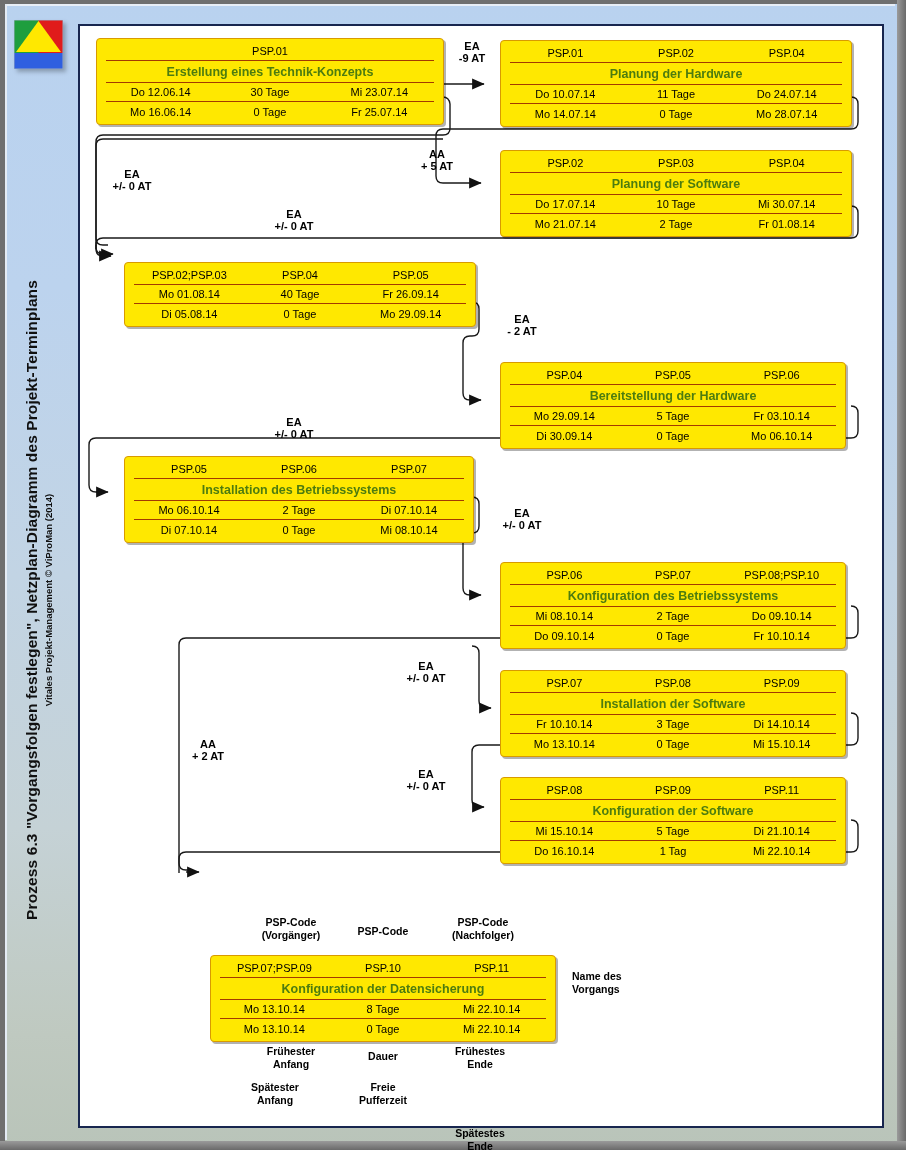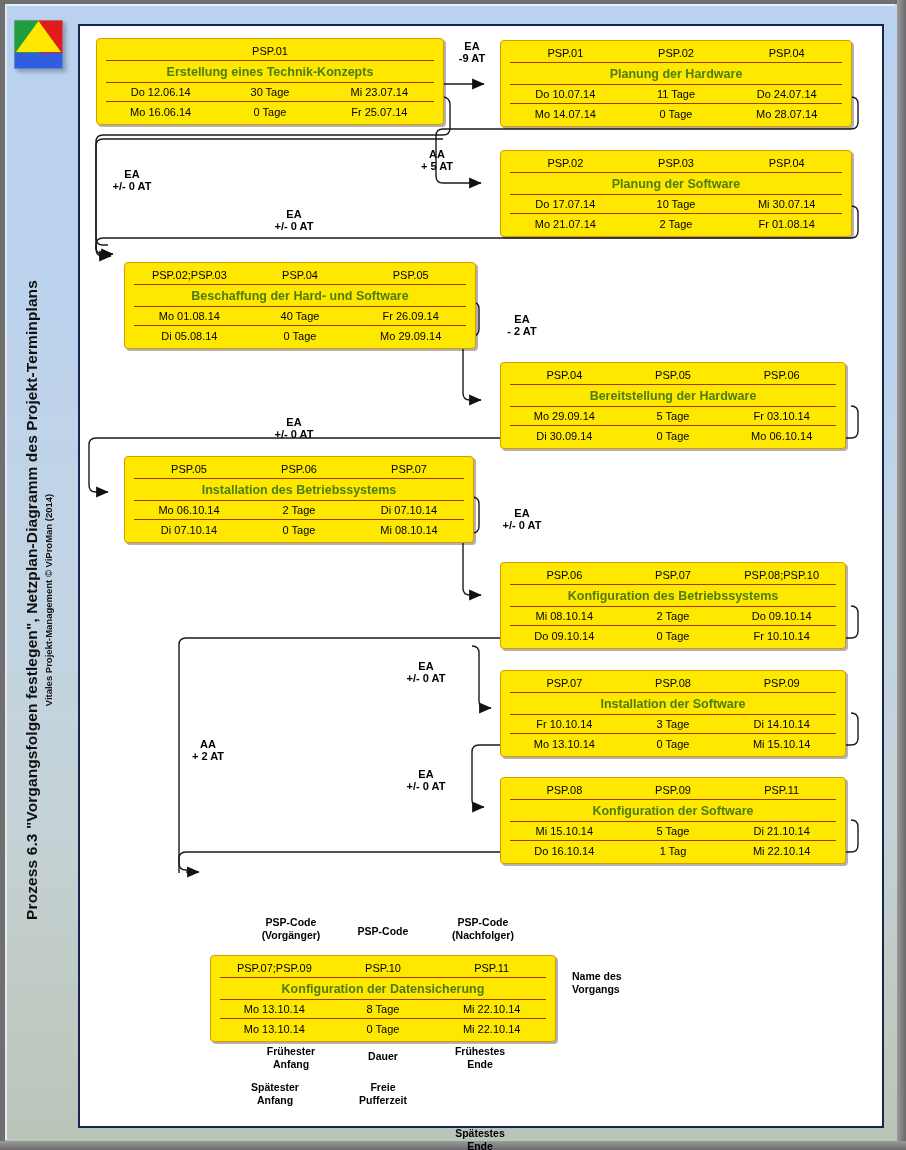--- a/index.html
+++ b/index.html
@@ -261,21 +261,20 @@
       </div>
     </div>
 
     <div class="node" style="left: 124px; top: 262px; width: 352px;">
       <div class="inner">
         <div class="row hdr">
           <div class="c">PSP.02;PSP.03</div>
           <div class="c">PSP.04</div>
           <div class="c">PSP.05</div>
         </div>
-        <div class="name">Beschaffung der Hard- und Software</div>
         <div class="row dates first">
           <div class="c">Mo 01.08.14</div>
           <div class="c">40 Tage</div>
           <div class="c">Fr 26.09.14</div>
         </div>
         <div class="row dates">
           <div class="c">Di 05.08.14</div>
           <div class="c">0 Tage</div>
           <div class="c">Mo 29.09.14</div>
         </div>

